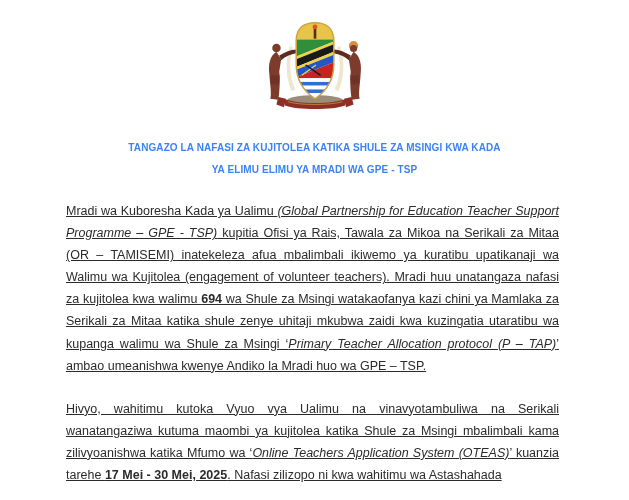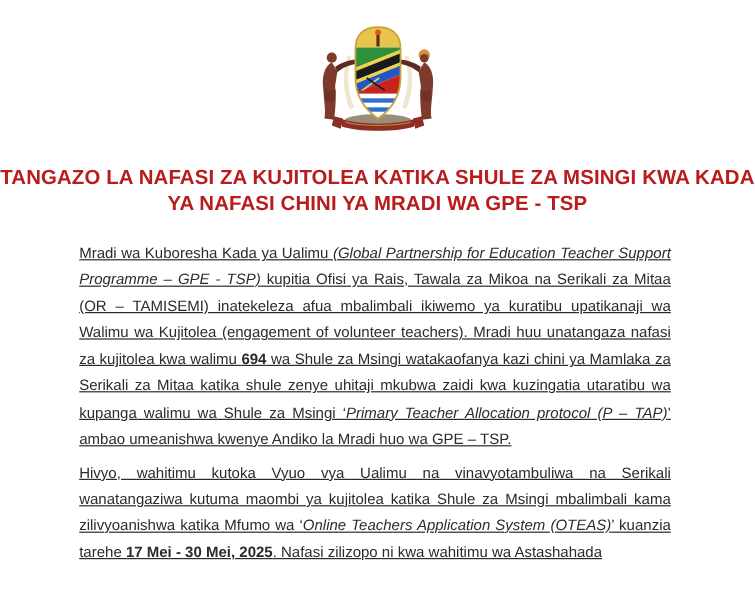--- a/index.html
+++ b/index.html
@@ -13,39 +13,39 @@
   }
   .emblem-wrap{
     margin:18px auto 0;
     width:124px;height:94px;
   }
   .emblem-wrap svg{display:block;width:124px;height:94px;}
   .doc-title{
     margin-top:25px;
     text-align:center;
     font-weight:bold;
-    font-size:17px;
+    font-size:10px;
     line-height:22px;
-    color:#b91c1c;
+    color:#3b82f6;
     letter-spacing:.1px;
   }
   .body-text{
     margin:0 70px 0 66px;
     text-decoration:underline;
   }
   .body-text p{
     margin:0;
     font-size:12.5px;
     line-height:22.1px;
     text-align:justify;
     text-justify:inter-word;
     color:#2b2b2b;
   }
   .body-text p.first{margin-top:19px;}
-  .body-text p.second{margin-top:6px;}
+  .body-text p.second{margin-top:21px;}
   .i{font-style:italic;}
   .b{font-weight:bold;}
 </style>
 </head>
 <body>
 
 <div class="page">
 
   <div class="emblem-wrap">
     <svg viewBox="0 0 130 100" aria-hidden="true">
@@ -104,21 +104,21 @@
         <polygon points="26,84 34,86 32,95 24,92" fill="var(--banner)"></polygon>
         <polygon points="104,84 96,86 98,95 106,92" fill="var(--banner)"></polygon>
         <path d="M32,86 C45,92 85,92 98,86 L97,93 C84,98 46,98 33,93 Z" fill="var(--banner)"></path>
         <path d="M36,89 C48,93 82,93 94,89" stroke="var(--gold)" stroke-width="0.8" fill="none" opacity="0.7"></path>
       </g>
     </svg>
   </div>
 
   <div class="doc-title">
     <div>TANGAZO LA NAFASI ZA KUJITOLEA KATIKA SHULE ZA MSINGI KWA KADA</div>
-    <div>YA NAFASI CHINI YA MRADI WA GPE - TSP</div>
+    <div>YA ELIMU ELIMU YA MRADI WA GPE - TSP</div>
   </div>
 
   <div class="body-text">
     <p class="first"><span>Mradi wa Kuboresha Kada ya Ualimu </span><span class="i">(Global Partnership for Education Teacher Support Programme – GPE - TSP)</span><span> kupitia Ofisi ya Rais, Tawala za Mikoa na Serikali za Mitaa (OR – TAMISEMI) inatekeleza afua mbalimbali ikiwemo ya kuratibu upatikanaji wa Walimu wa Kujitolea (engagement of volunteer teachers). Mradi huu unatangaza nafasi za kujitolea kwa walimu </span><span class="b">694</span><span> wa Shule za Msingi watakaofanya kazi chini ya Mamlaka za Serikali za Mitaa katika shule zenye uhitaji mkubwa zaidi kwa kuzingatia utaratibu wa kupanga walimu wa Shule za Msingi ‘</span><span class="i">Primary Teacher Allocation protocol (P – TAP)</span><span>’ ambao umeanishwa kwenye Andiko la Mradi huo wa GPE – TSP.</span></p>
     <p class="second"><span>Hivyo, wahitimu kutoka Vyuo vya Ualimu na vinavyotambuliwa na Serikali wanatangaziwa kutuma maombi ya kujitolea katika Shule za Msingi mbalimbali kama zilivyoanishwa katika Mfumo wa ‘</span><span class="i">Online Teachers Application System (OTEAS)</span><span>’ kuanzia tarehe </span><span class="b">17 Mei - 30 Mei, 2025</span><span>. Nafasi zilizopo ni kwa wahitimu wa Astashahada</span></p>
   </div>
 
 </div>
 
 </body></html>

